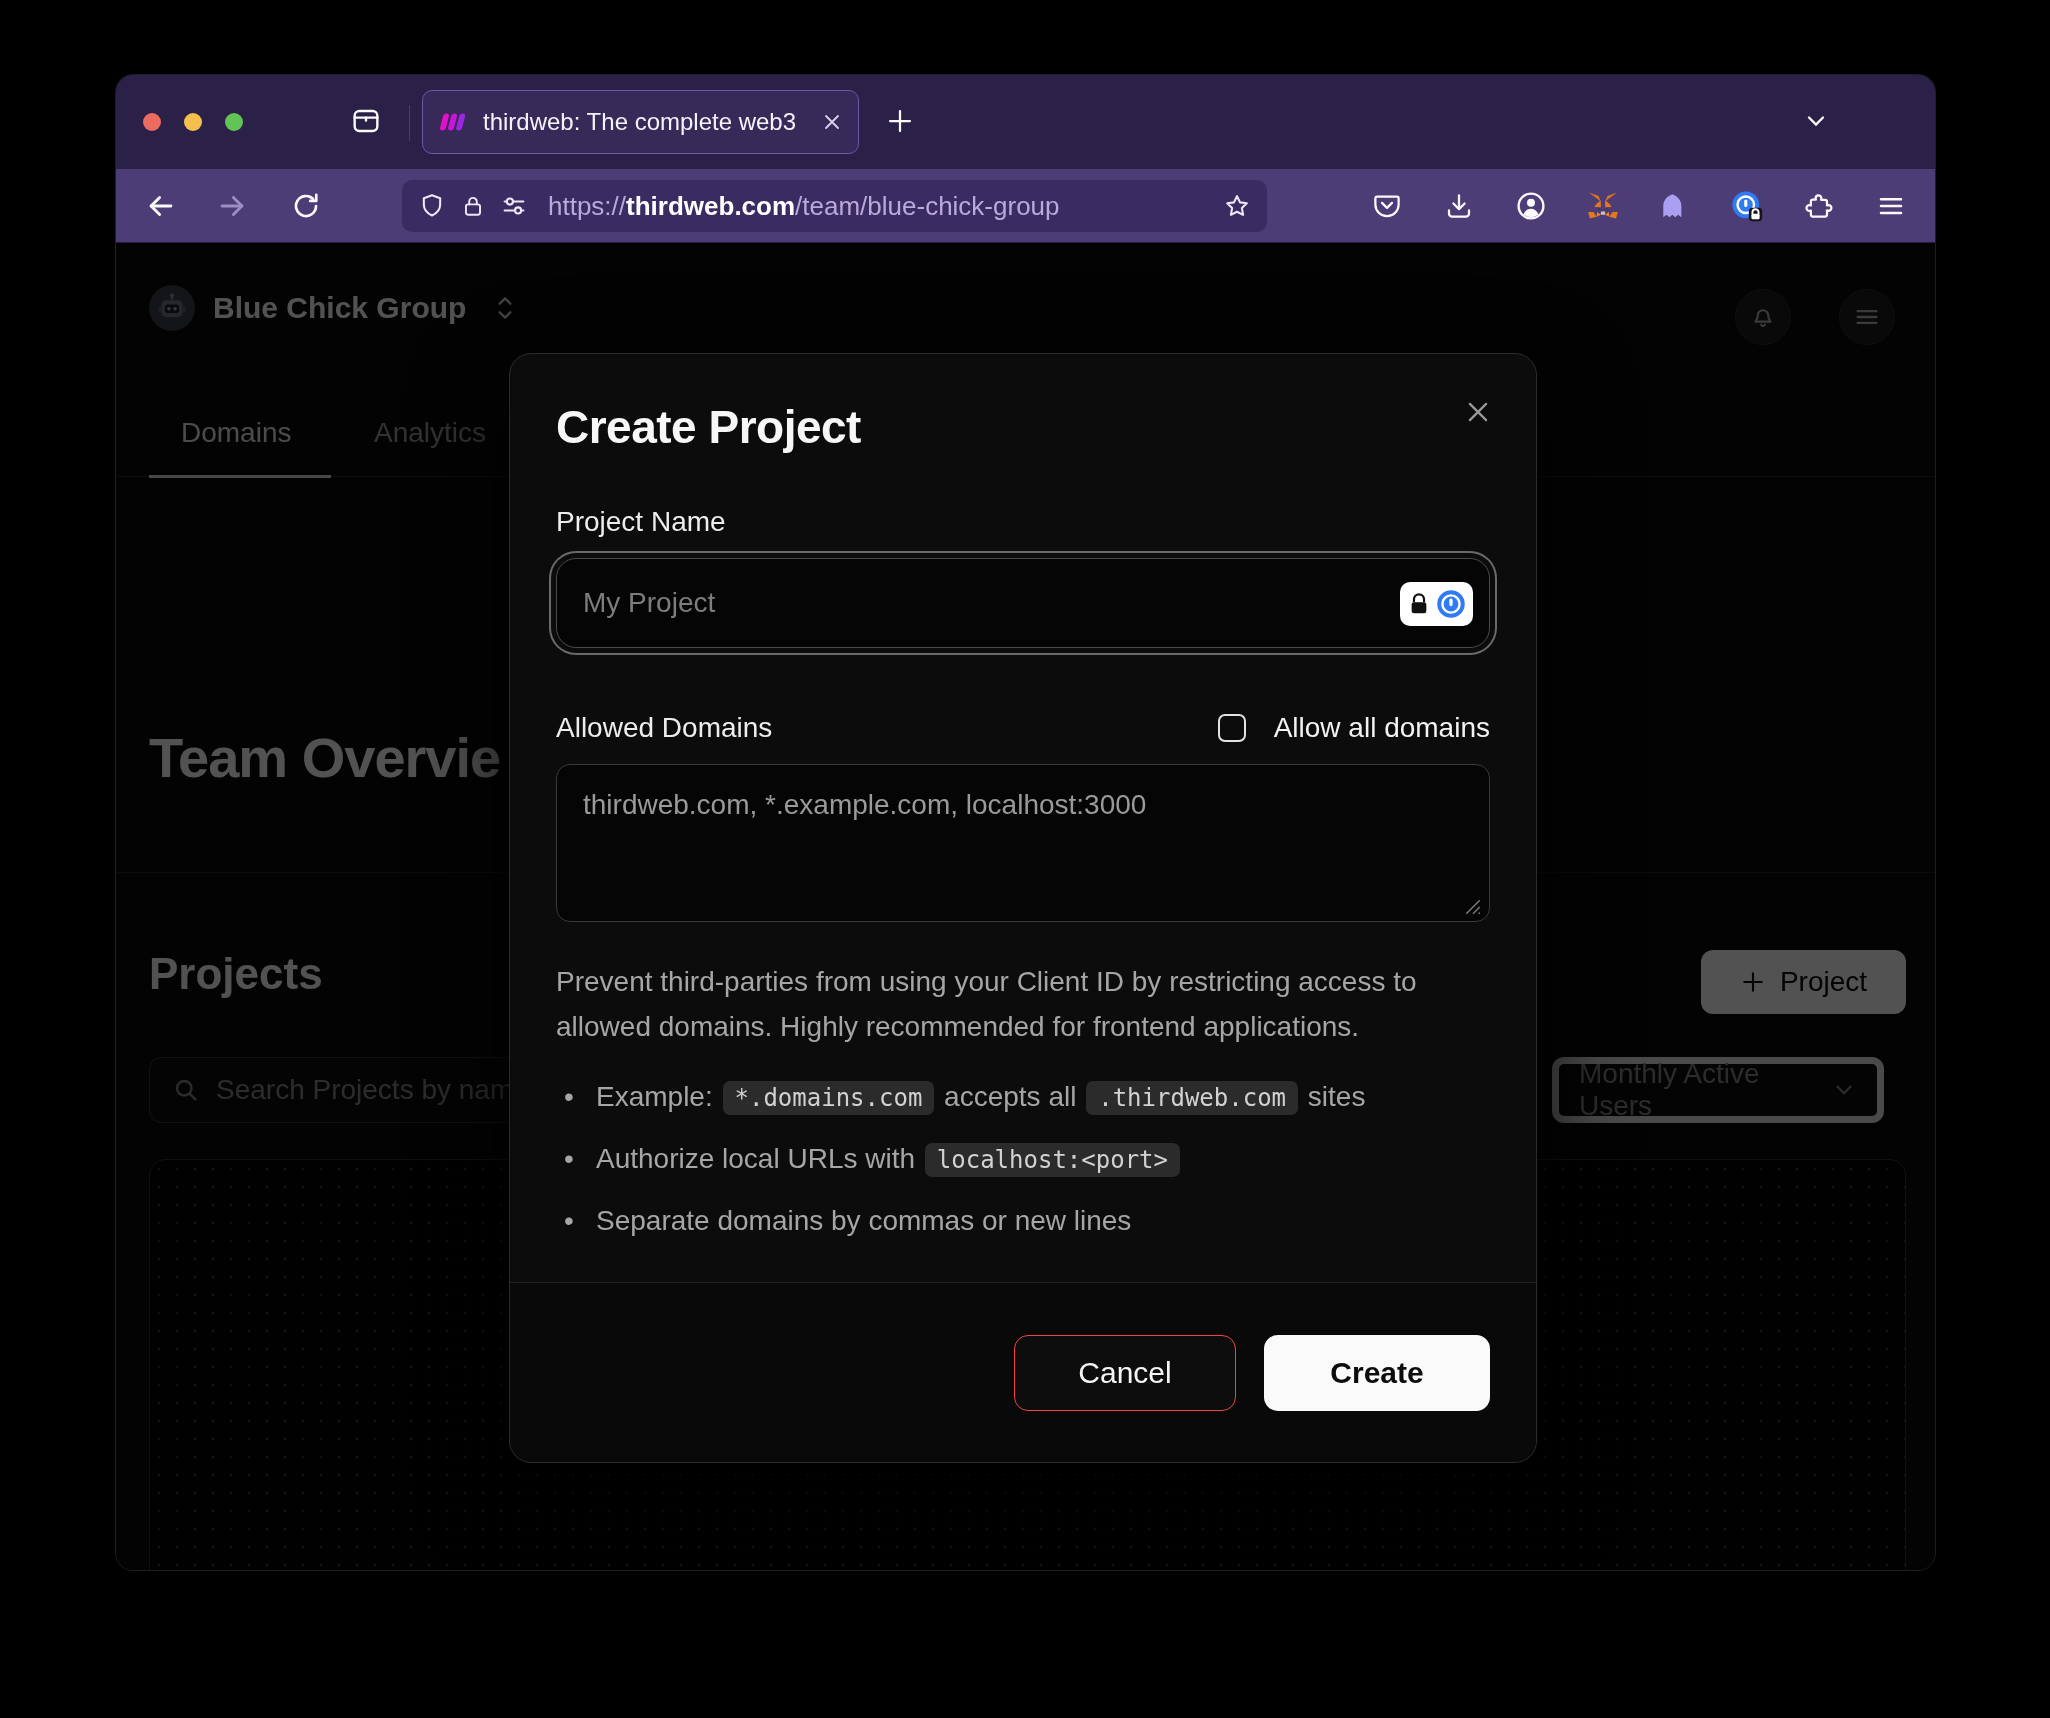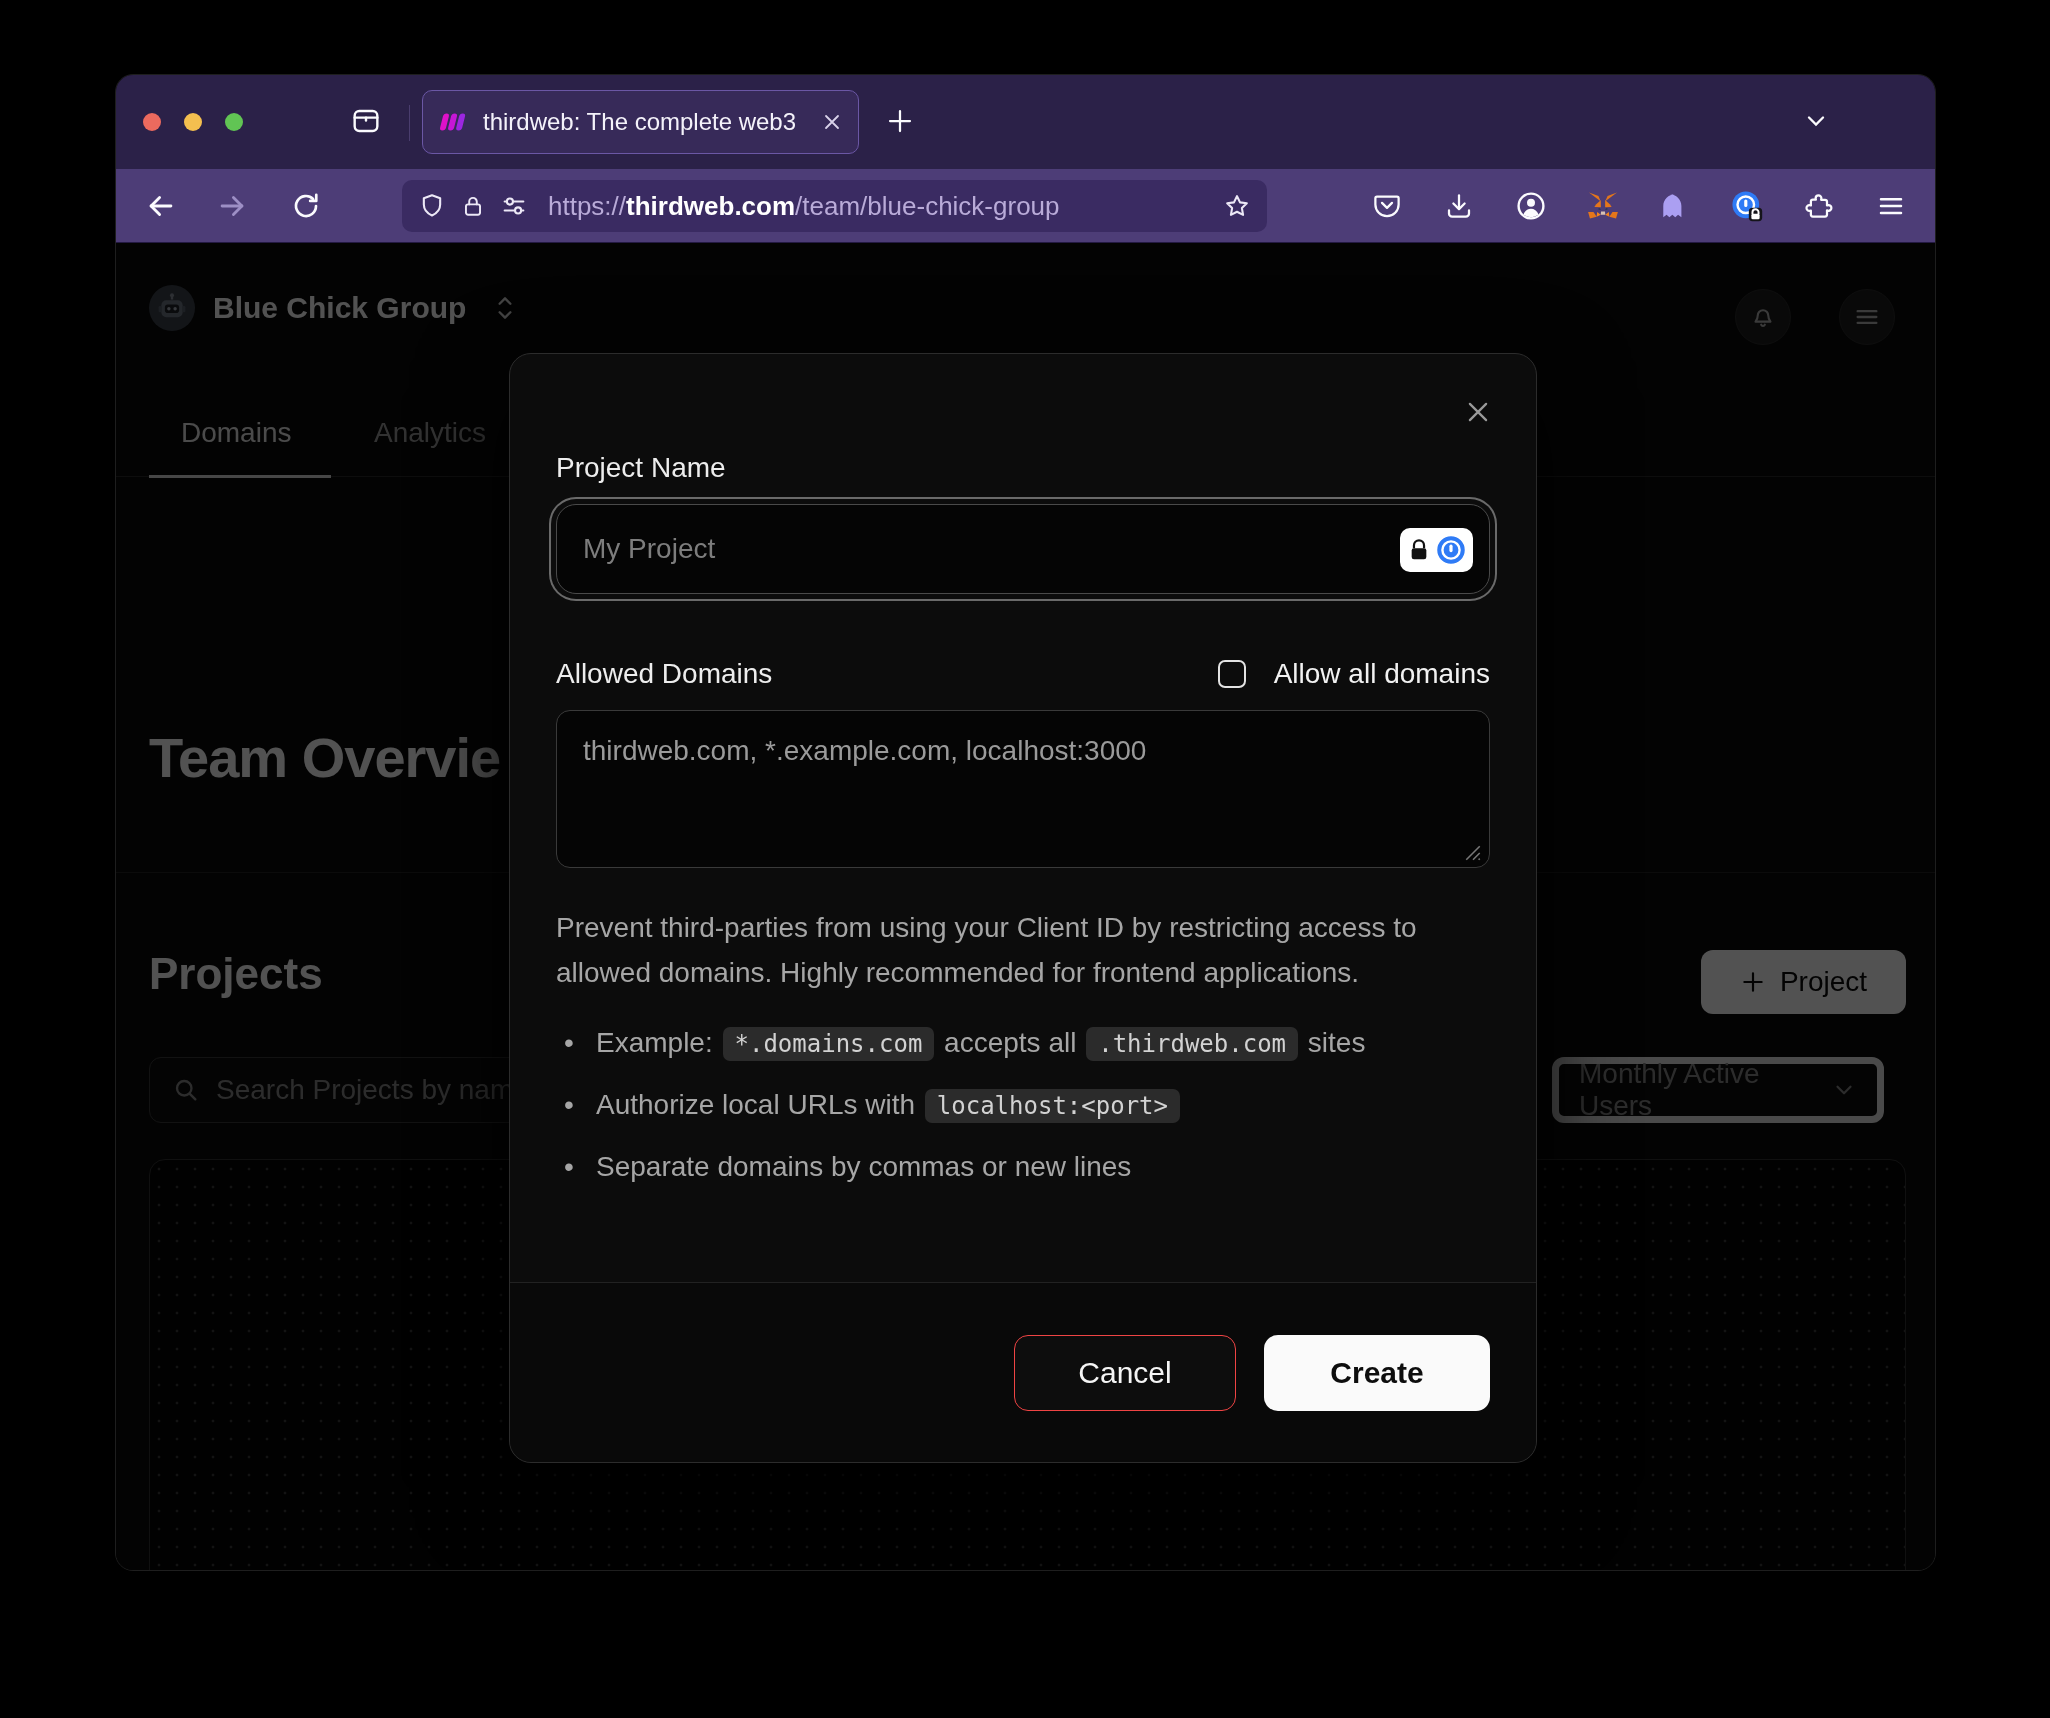--- a/index.html
+++ b/index.html
@@ -409,20 +409,21 @@
     </div>
 
     <div class="modal">
       <div class="modal-close">
         <svg width="30" height="30" viewBox="0 0 24 24" fill="none" stroke="currentColor" stroke-width="1.8" stroke-linecap="round">
             <path d="M5.5 5.5l13 13M18.5 5.5l-13 13"></path>
           </svg>
       </div>
 
       <div class="modal-body">
+        <div class="modal-title">Create Project</div>
 
         <div class="field-label">Project Name</div>
         <div class="name-input-wrap">
           <input class="name-input" type="text" placeholder="My Project" style="">
           <span class="op-chip">
             <svg width="22" height="26" viewBox="0 0 24 26">
                 <path d="M6.5 11V8a5.5 5.5 0 0 1 11 0v3" fill="none" stroke="#111" stroke-width="2.4"></path>
                 <rect x="4" y="11" width="16" height="12" rx="2.5" fill="#111"></rect>
               </svg>
             <svg width="36" height="36" viewBox="0 0 36 36">

